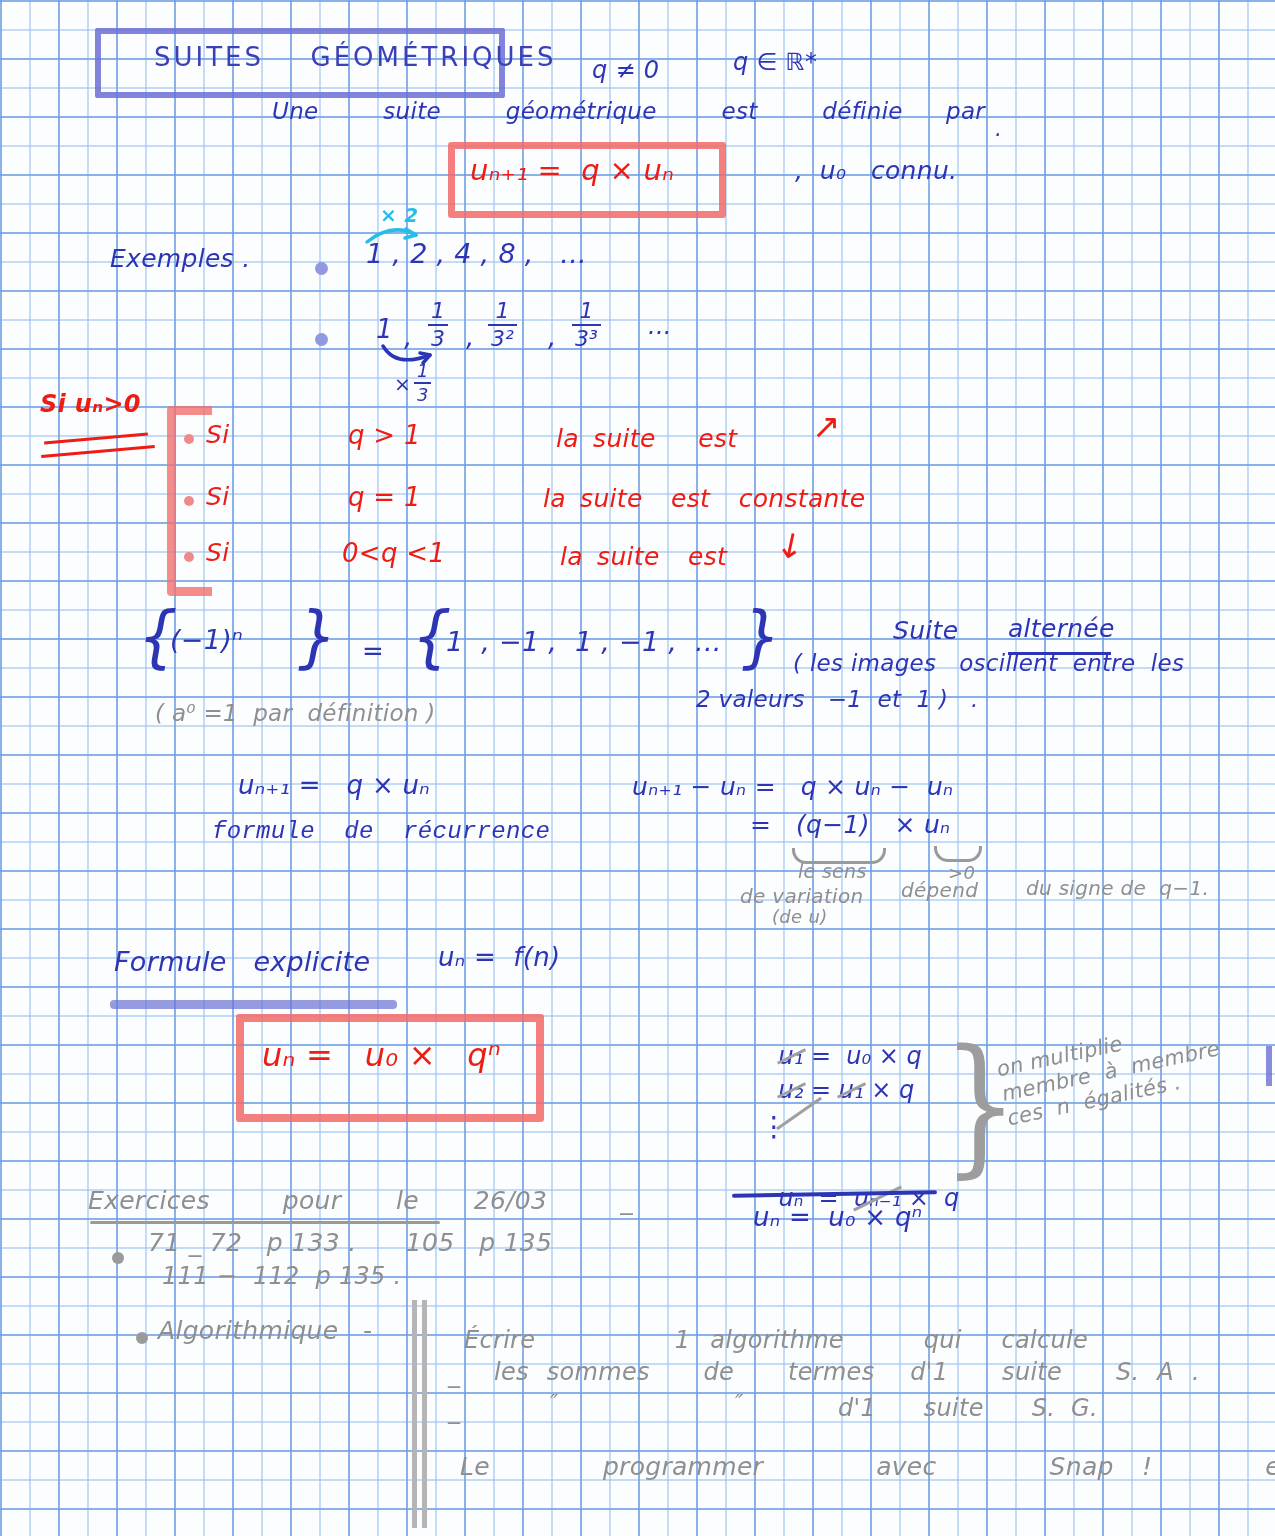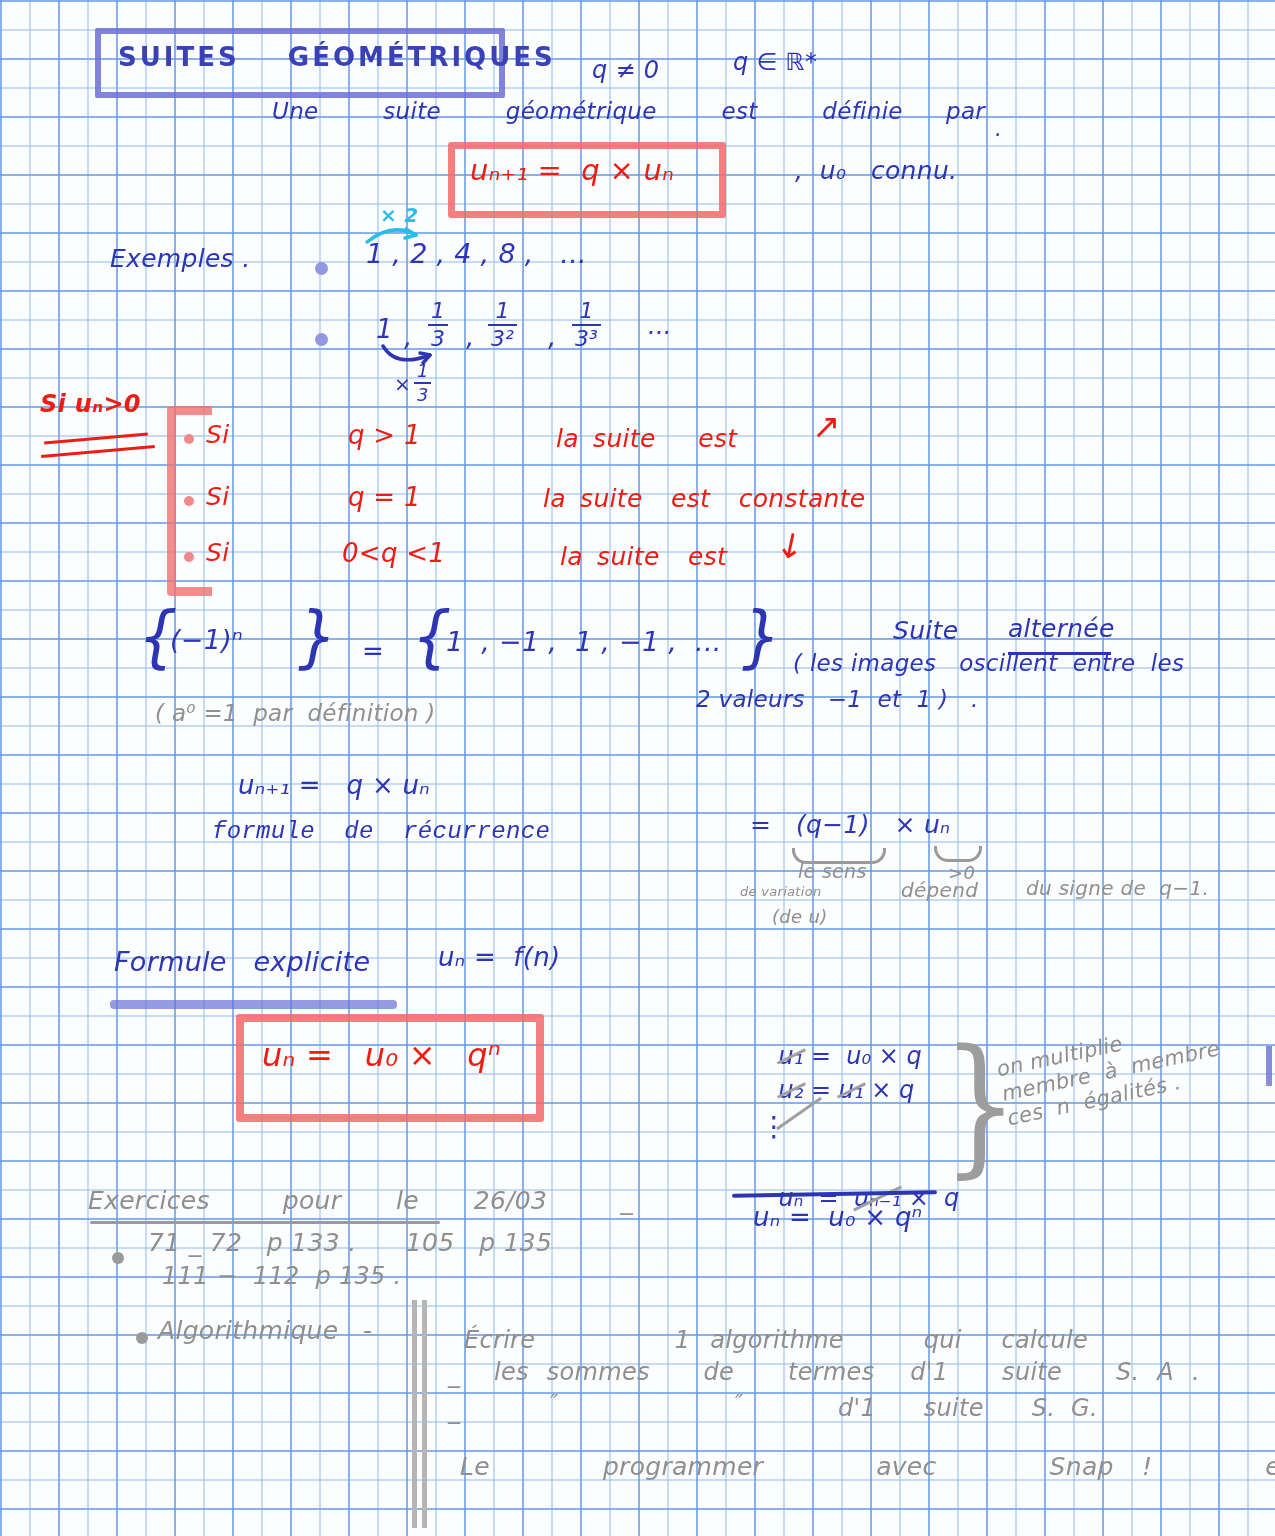--- a/index.html
+++ b/index.html
@@ -29,21 +29,21 @@
   .struck{position:relative;display:inline-block;}
   .struck::after{content:"";position:absolute;left:-3px;right:-3px;top:46%;height:0;border-top:3px solid #a0a0a0;transform:rotate(-26deg);}
   .chainrow{position:absolute;left:748px;font-style:italic;color:#2d35b5;white-space:pre;}
 </style>
 </head>
 <body>
 
 <div class="sheet">
 
   <div class="abs" style="left:95px;top:28px;width:398px;height:58px;border:6px solid rgba(107,111,212,.85);border-radius:2px;"></div>
-  <span class="hw" style="left:118px;top:42px;font-size:26px;font-style:normal;font-weight:700;letter-spacing:3px;word-spacing:12px;color:#3a40b6;">SUITES  GÉOMÉTRIQUES</span>
+  <span class="hw" style="left:118px;top:42px;font-size:26px;font-style:normal;font-weight:400;letter-spacing:3px;word-spacing:12px;color:#3a40b6;padding-left:36px;">SUITES  GÉOMÉTRIQUES</span>
 
   <span class="hw ink" style="left:592px;top:56px;font-size:24px;">q ≠ 0</span>
   <span class="hw ink" style="left:733px;top:48px;font-size:24px;">q ∈ ℝ*</span>
   <span class="hw ink" style="left:272px;top:98px;font-size:23px;word-spacing:14px;">Une   suite   géométrique   est   définie  par</span>
   <span class="hw ink" style="left:995px;top:116px;font-size:22px;">.</span>
 
   <div class="abs" style="left:448px;top:142px;width:264px;height:62px;border:7px solid rgba(242,105,105,.85);border-radius:3px;"></div>
   <span class="hw red" style="left:470px;top:153px;font-size:29px;">uₙ₊₁ =  q × uₙ</span>
   <span class="hw ink" style="left:795px;top:156px;font-size:25px;">,  u₀   connu.</span>
 
@@ -115,25 +115,26 @@
   <span class="hw ink brace" style="left:742px;top:596px;font-size:62px;">}</span>
   <span class="hw pencil" style="left:155px;top:700px;font-size:23px;">( a⁰ =1  par  définition )</span>
   <span class="hw ink" style="left:893px;top:616px;font-size:25px;">Suite</span>
   <span class="hw ink" style="left:1008px;top:614px;font-size:25px;">alternée</span>
   <div class="rule" style="left:1008px;top:652px;width:103px;border-top:3px solid #2d35b5;"></div>
   <span class="hw ink" style="left:793px;top:650px;font-size:23px;">( les images   oscillent  entre  les</span>
   <span class="hw ink" style="left:696px;top:686px;font-size:23px;">2 valeurs   −1  et  1 )   .</span>
 
   <span class="hw ink" style="left:238px;top:770px;font-size:26px;">uₙ₊₁ =   q × uₙ</span>
   <span class="hw ink" style="left:212px;top:818px;font-size:24px;font-family:Liberation Mono, monospace;">formule  de  récurrence</span>
+  <span class="hw ink" style="left:632px;top:772px;font-size:25px;">uₙ₊₁ − uₙ =   q × uₙ −  uₙ</span>
   <span class="hw ink" style="left:750px;top:810px;font-size:25px;">=   (q−1)   × uₙ</span>
   <div class="cup" style="left:792px;top:848px;width:88px;"></div>
   <div class="cup" style="left:934px;top:846px;width:42px;"></div>
   <span class="hw pencil" style="left:798px;top:860px;font-size:19px;">le sens</span>
-  <span class="hw pencil" style="left:740px;top:884px;font-size:13px;text-align:right;">de variation</span>
+  <span class="hw pencil" style="left:740px;top:884px;font-size:20px;text-align:right;">de variation</span>
   <span class="hw pencil" style="left:772px;top:906px;font-size:18px;">(de u)</span>
   <span class="hw pencil" style="left:948px;top:862px;font-size:18px;">&gt;0</span>
   <span class="hw pencil" style="left:901px;top:878px;font-size:20px;">dépend</span>
   <span class="hw pencil" style="left:1026px;top:876px;font-size:20px;">du signe de  q−1.</span>
 
   <span class="hw ink" style="left:114px;top:946px;font-size:27px;">Formule   explicite</span>
   <span class="hw ink" style="left:438px;top:942px;font-size:26px;">uₙ =  f(n)</span>
   <div class="rule" style="left:110px;top:1000px;width:287px;height:9px;background:rgba(107,111,212,.7);border-radius:4px;"></div>
   <div class="abs" style="left:236px;top:1014px;width:292px;height:92px;border:8px solid rgba(242,105,105,.85);border-radius:3px;"></div>
   <span class="hw red" style="left:262px;top:1036px;font-size:32px;">uₙ =   u₀ ×   qⁿ</span>

